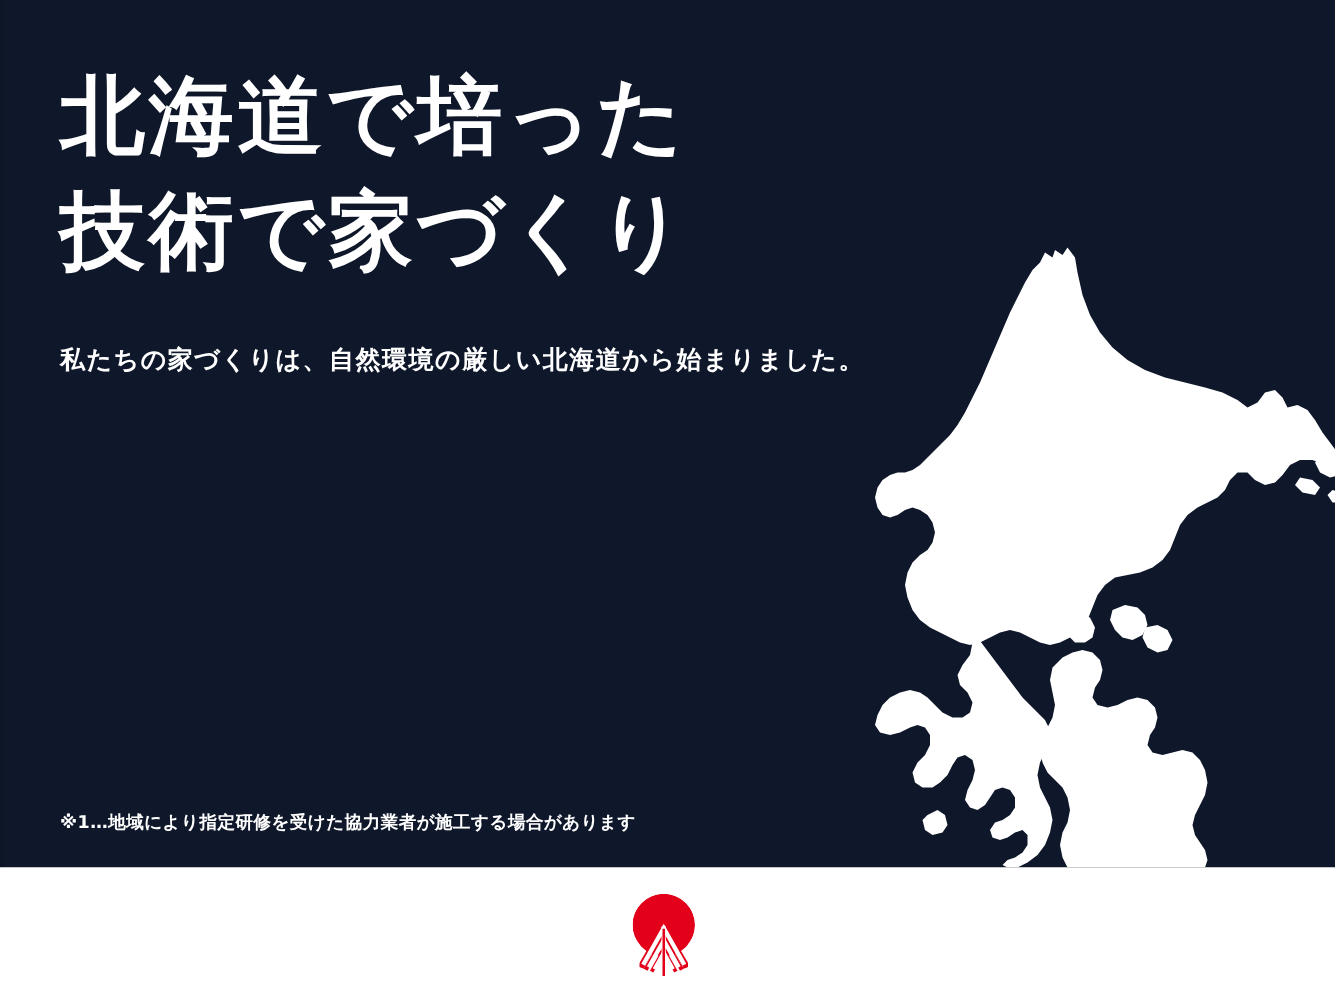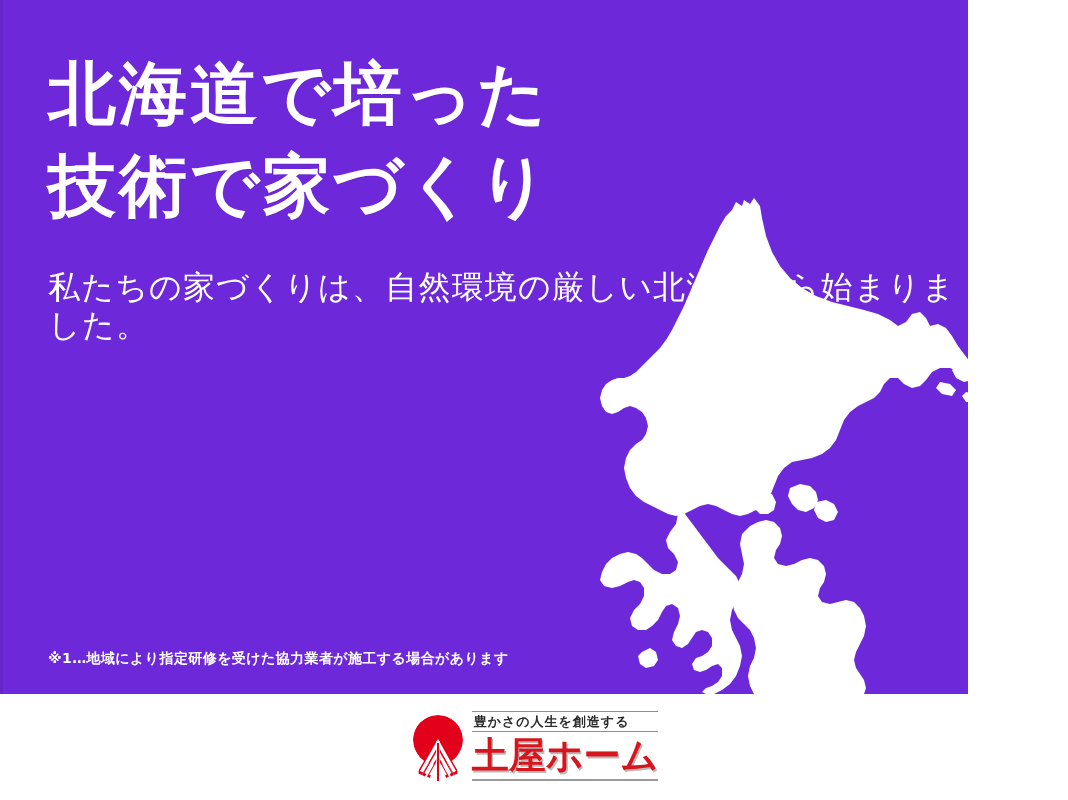--- a/index.html
+++ b/index.html
@@ -6,22 +6,22 @@
   body{
     width:1068px;height:800px;
     background:#ffffff;
     font-family:"DejaVu Sans","Liberation Sans",sans-serif;
     overflow:hidden;
   }
   .page{position:relative;width:1068px;height:800px;background:#ffffff;}
 
   
   .hero{
-    position:absolute;left:0;top:0;width:968px;height:694px;
-    background:#6d28d9;
+    position:absolute;left:0;top:0;width:1068px;height:694px;
+    background:#0f172a;
     overflow:hidden;
   }
   .hero-edge-left{
     position:absolute;left:0;top:0;width:3px;height:694px;
     background:rgba(0,0,0,.07);
   }
 
   
   .map-wrap{
     position:absolute;right:-6px;top:196px;width:420px;height:498px;
@@ -37,22 +37,22 @@
     font-size:68px;
     line-height:92px;
     letter-spacing:3px;
     white-space:pre-line;
     text-shadow:0 1px 0 rgba(0,0,0,.06);
   }
 
   
   .lead{
     position:absolute;left:48px;top:268px;
-    color:#ffffff;font-size:32px;line-height:38px;letter-spacing:1.2px;
-    font-weight:400;white-space:pre-line;
+    color:#ffffff;font-size:20px;line-height:38px;letter-spacing:1.2px;
+    font-weight:700;white-space:pre-line;
   }
   .para2{
     position:absolute;left:48px;top:318px;
     color:#ffffff;font-size:25px;line-height:41px;letter-spacing:1.2px;
     font-weight:400;white-space:pre-line;
   }
   .para2 .sup{font-size:13px;vertical-align:super;letter-spacing:0;}
   .para3{
     position:absolute;left:48px;top:484px;
     color:#ffffff;font-size:25px;line-height:41px;letter-spacing:1.2px;
@@ -205,22 +205,17 @@
             <path d="M28,34 L44,62 L41,63.6 L28,41 L15,63.6 L12,62 Z" fill="#e2001a"></path>
             <path d="M28,36 L41.5,60 L38.8,61.5 L28,43 L17.2,61.5 L14.5,60 Z" fill="#ffffff"></path>
             <path d="M28,44 L39,63.5 L36.4,65 L28,50.5 L19.6,65 L17,63.5 Z" fill="#e2001a"></path>
             <path d="M28,46 L36.8,61.6 L34.4,63 L28,52 L21.6,63 L19.2,61.6 Z" fill="#ffffff"></path>
             <rect x="26.2" y="28" width="3.4" height="40" fill="#ffffff"></rect>
             <rect x="27" y="30" width="2" height="38" fill="#e2001a"></rect>
           </g>
         </svg>
       </div>
 
-      <div class="logo-text">
-        <div class="logo-tagline">豊かさの人生を創造する</div>
-        <div class="logo-name">土屋ホーム</div>
-        <div class="logo-rule"></div>
-      </div>
 
     </div>
   </div>
 
 </div>
 
 </body></html>

